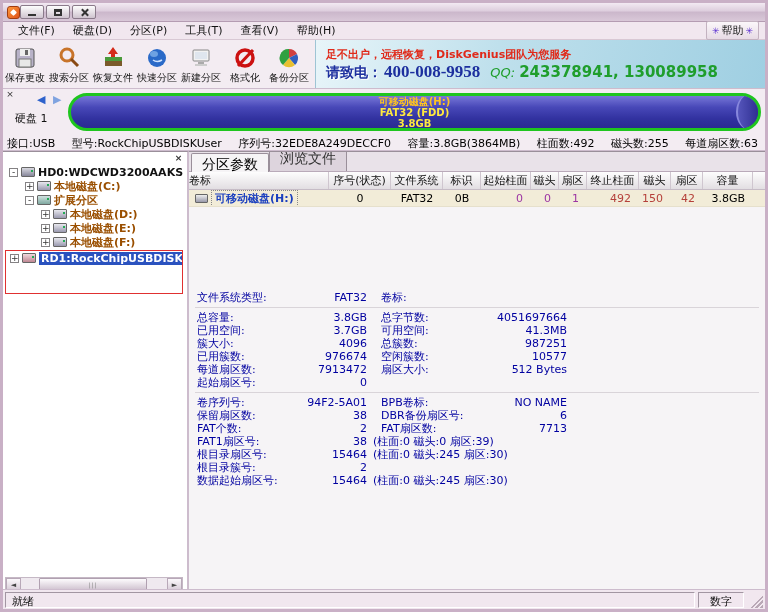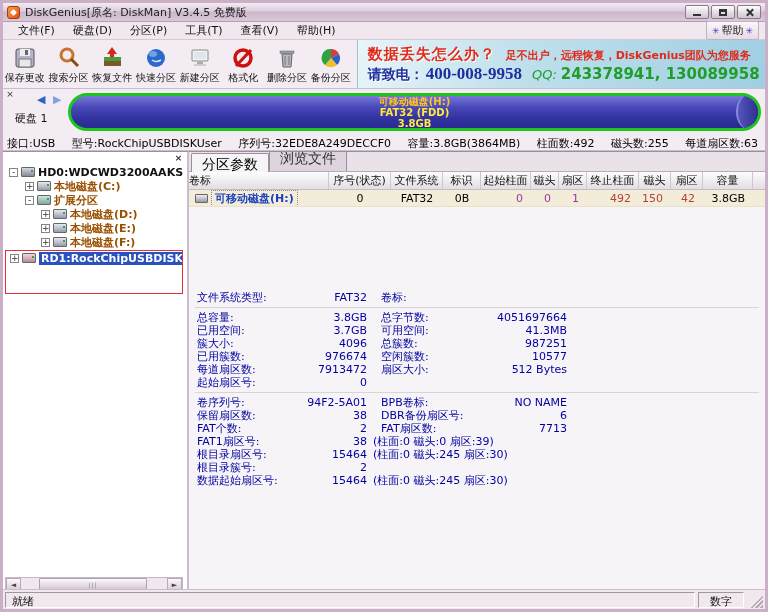--- a/index.html
+++ b/index.html
@@ -171,21 +171,20 @@
       transparent 75%, #b9a8b6 75%, #b9a8b6 83%, transparent 83%,
       transparent 90%, #b9a8b6 90%); }
 </style>
 </head>
 <body>
 
 <div class="window">
 
   <div class="titlebar">
     <div class="app-icon"></div>
-    <div class="title-text">DiskGenius[原名: DiskMan] V3.4.5 免费版</div>
     <div class="win-btns">
       <div class="wbtn">
           <span class="glyph-min"></span>
         </div>
       <div class="wbtn">
           <span class="glyph-max"></span>
         </div>
       <div class="wbtn">
           <span class="glyph-close"></span>
         </div>
@@ -250,39 +249,29 @@
     </div>
     <div class="tb-btn">
       <svg viewBox="0 0 24 24">
           <circle cx="12" cy="12" r="8" fill="none" stroke="#cc1111" stroke-width="3.5"></circle>
           <line x1="5" y1="20" x2="20" y2="4" stroke="#cc1111" stroke-width="3"></line>
         </svg>
       <span class="tb-label">格式化</span>
     </div>
     <div class="tb-btn">
       <svg viewBox="0 0 24 24">
-          <polygon points="7,8 17,8 16,21 8,21" fill="#b8b8c2" stroke="#666"></polygon>
-          <rect x="5" y="5" width="14" height="2.5" fill="#9a9aa8" stroke="#666" stroke-width="0.5"></rect>
-          <line x1="10" y1="10" x2="10" y2="19" stroke="#777"></line>
-          <line x1="14" y1="10" x2="14" y2="19" stroke="#777"></line>
-        </svg>
-      <span class="tb-label">删除分区</span>
-    </div>
-    <div class="tb-btn">
-      <svg viewBox="0 0 24 24">
           <path d="M12 12 L12 3 A9 9 0 0 1 20 8 Z" fill="#d04040"></path>
           <path d="M12 12 L20 8 A9 9 0 0 1 18 19 Z" fill="#3060c0"></path>
           <path d="M12 12 L18 19 A9 9 0 0 1 6 19 Z" fill="#e8c030"></path>
           <path d="M12 12 L6 19 A9 9 0 0 1 12 3 Z" fill="#30a040"></path>
         </svg>
       <span class="tb-label">备份分区</span>
     </div>
     <div class="ad">
       <div class="ad-row">
-        <span class="ad-question">数据丢失怎么办？</span>
         <span class="ad-service">足不出户，远程恢复，DiskGenius团队为您服务</span>
       </div>
       <div class="ad-row">
         <span class="ad-call">请致电：</span>
         <span class="ad-phone" style="margin-left:-8px;font-family:Liberation Serif, serif;">400-008-9958</span>
         <span class="ad-qq-prefix">QQ:</span>
         <span class="ad-qq" style="margin-left:-6px;">243378941, 130089958</span>
       </div>
     </div>
   </div>

